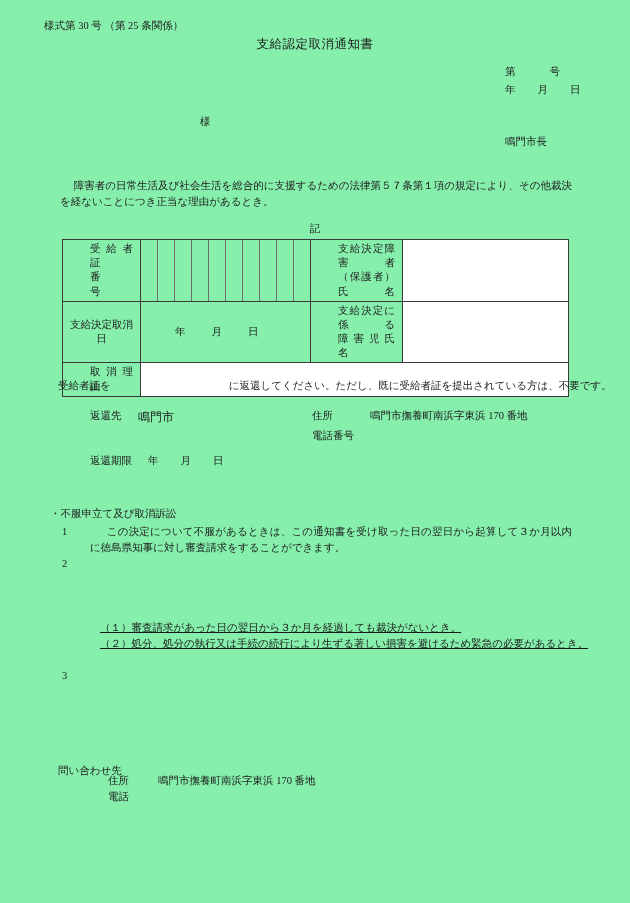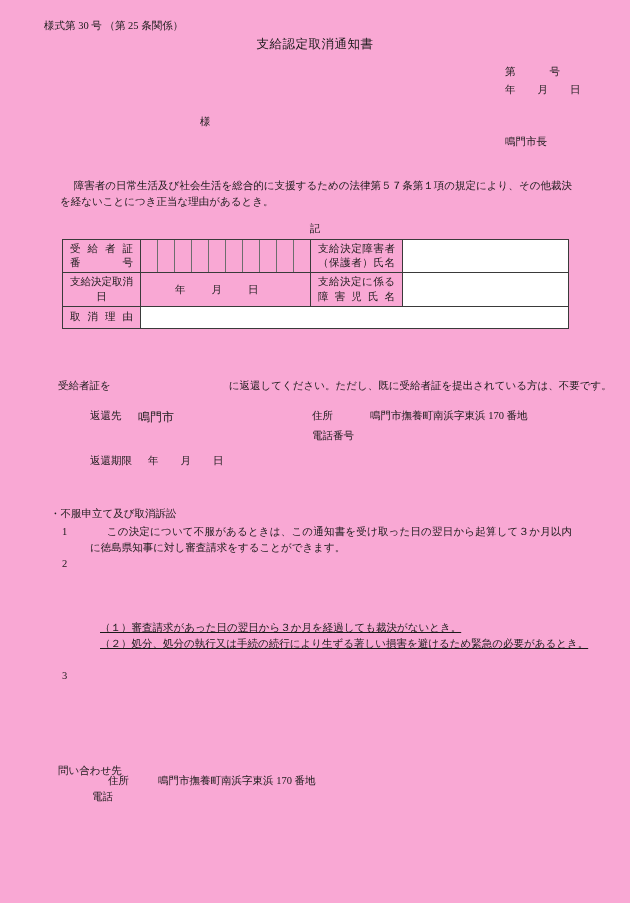--- a/index.html
+++ b/index.html
@@ -9,21 +9,21 @@
     background: #ffffff;
   }
   body {
     font-family: "Liberation Serif", "DejaVu Serif", serif;
     color: #1a1a1a;
   }
   .page {
     position: relative;
     width: 630px;
     height: 903px;
-    background: #f9a8d4;
+    background: #86efac;
     box-sizing: border-box;
     overflow: hidden;
   }
 
   
   .t { position: absolute; white-space: nowrap; line-height: 1; }
   .blk { position: absolute; }
 
   
   #form-no {
@@ -91,20 +91,21 @@
   .lbl-cell {
     text-align: center;
     line-height: 1.35;
     padding: 2px 3px !important;
   }
   .lbl-spread {
     display: block;
     text-align: justify;
     text-align-last: justify;
     padding: 0 4px;
+    margin-left: 20px;
   }
   .num-cell { border-left: 1px solid #5a5a5a !important; }
   .grid-wrap { display: flex; width: 100%; height: 100%; }
   .grid-cell {
     flex: 1 1 0;
     border-right: 1px solid #6e6e6e;
     height: 100%;
   }
   .grid-cell:last-child { border-right: none; }
   .date-cell {
@@ -156,21 +157,21 @@
   #sub-items { position: absolute; left: 100px; top: 620px; width: 472px;
                font-size: 10.5px; line-height: 1.5; text-decoration: underline; }
   #sub-items div { white-space: nowrap; }
   #appeal-3 { left: 90px; top: 668px; width: 482px; text-indent: 1.6em; }
   #appeal-num-3 { left: 62px; top: 668px; }
 
   
   #contact-heading { left: 58px; top: 746px; font-size: 10.5px; margin-top: 20px; }
   #contact-addr-label { left: 108px; top: 776px; font-size: 10.5px; }
   #contact-addr-value { left: 158px; top: 776px; font-size: 10.5px; }
-  #contact-tel-label  { left: 92px; top: 792px; font-size: 10.5px; font-family: Liberation Mono, monospace; }
+  #contact-tel-label  { left: 108px; top: 792px; font-size: 10.5px; font-family: Liberation Mono, monospace; }
 </style>
 </head>
 <body>
 
 <div class="page">
 
   <div class="t" id="form-no">様式第 30 号 （第 25 条関係）</div>
 
   <div class="t" id="doc-title">支給認定取消通知書</div>
 

